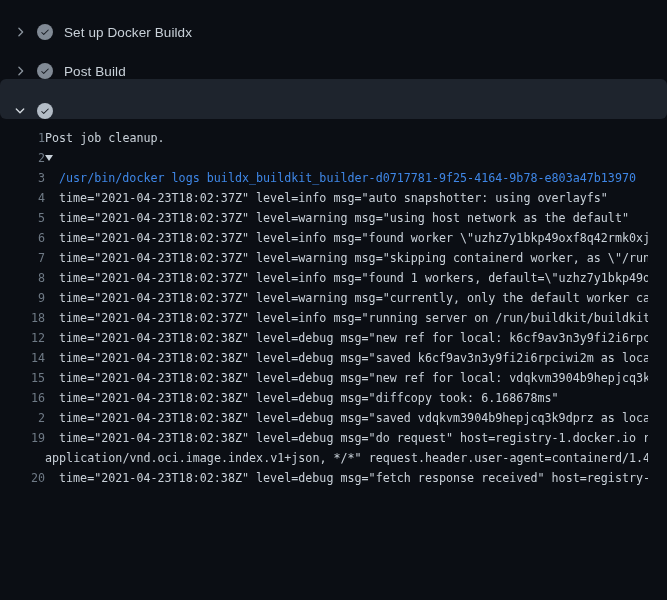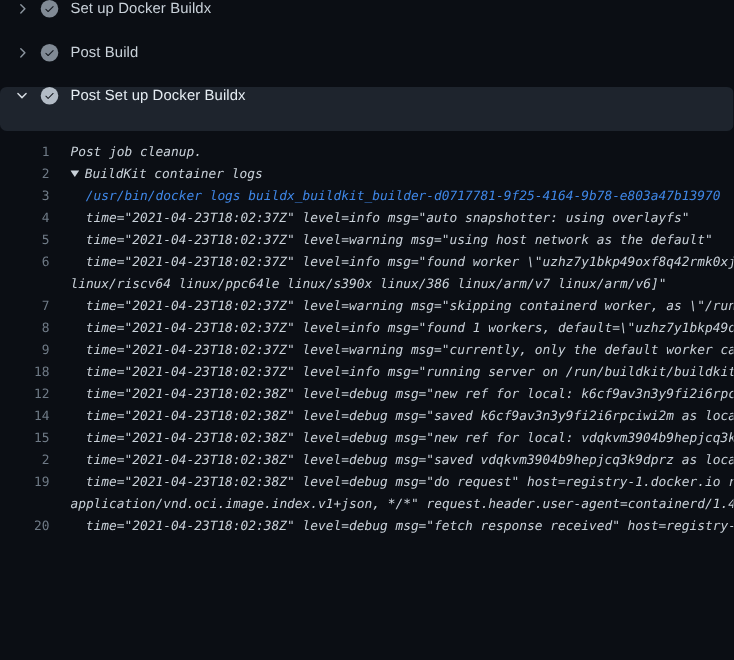--- a/index.html
+++ b/index.html
@@ -23,21 +23,21 @@
     font-family:"Liberation Sans", sans-serif;
     position:relative;
   }
   .viewport{width:667px;height:600px;overflow:hidden;background:var(--bg);}
 
   
   .steps{padding-top:0;}
   .step-row{
     height:39.5px;
     display:flex;
-    align-items:flex-start;
+    align-items:flex-end;
     padding-left:12px;
     cursor:pointer;
   }
   .step-row.expanded{
     background:var(--header-active-bg);
     border-radius:6px;
   }
   .chev{
     width:16px;height:16px;
     display:flex;align-items:center;justify-content:center;
@@ -72,25 +72,23 @@
   .log-row{display:flex;align-items:flex-start;}
   .ln{
     flex:0 0 45px;
     text-align:right;
     color:var(--linenum);
     line-height:20px;
     user-select:none;
     cursor:pointer;
   }
   .lt{
-    margin-left:19px;
     width:603px;
     color:var(--logtext);
     line-height:20px;
-    font-style:italic;
   }
   .lt .seg{
     white-space:pre;
     overflow:hidden;
     display:block;
   }
   .lt .seg.indented{padding-left:14px;}
   .lt .seg.cmd{color:var(--cmd);}
   .tri{
     display:inline-block;
@@ -142,36 +140,35 @@
     <span class="chev">
       <svg viewBox="0 0 16 16" aria-hidden="true">
             <path class="chev-path" d="M12.78 5.22a.75.75 0 0 1 0 1.06l-4.25 4.25a.75.75 0 0 1-1.06 0L3.22 6.28a.75.75 0 0 1 1.06-1.06L8 8.94l3.72-3.72a.75.75 0 0 1 1.06 0Z"></path>
           </svg>
     </span>
     <span class="status">
       <svg viewBox="0 0 16 16" aria-hidden="true">
             <path d="M13.78 4.22a.75.75 0 0 1 0 1.06l-7.25 7.25a.75.75 0 0 1-1.06 0L2.22 9.28a.75.75 0 0 1 1.06-1.06L6 10.94l6.72-6.72a.75.75 0 0 1 1.06 0Z"></path>
           </svg>
     </span>
-    <span class="step-label">Post Set up Docker Buildx</span>
   </div>
 </div>
 
   <div class="log" id="log">
   <div class="log-row">
     <span class="ln">1</span>
     <span class="lt">
           <span class="seg">Post job cleanup.</span>
         </span>
   </div>
 
   <div class="log-row">
     <span class="ln">2</span>
     <span class="lt">
-          <span class="seg"><span class="tri"></span><span>BuildKit container logs</span></span>
+          <span class="seg"><span class="tri"></span></span>
         </span>
   </div>
 
   <div class="log-row">
     <span class="ln">3</span>
     <span class="lt">
           <span class="seg indented cmd">/usr/bin/docker logs buildx_buildkit_builder-d0717781-9f25-4164-9b78-e803a47b13970</span>
         </span>
   </div>
 
@@ -186,21 +183,20 @@
     <span class="ln">5</span>
     <span class="lt">
           <span class="seg indented">time="2021-04-23T18:02:37Z" level=warning msg="using host network as the default"</span>
         </span>
   </div>
 
   <div class="log-row">
     <span class="ln">6</span>
     <span class="lt">
           <span class="seg indented">time="2021-04-23T18:02:37Z" level=info msg="found worker \"uzhz7y1bkp49oxf8q42rmk0xjl</span>
-          <span class="seg">linux/riscv64 linux/ppc64le linux/s390x linux/386 linux/arm/v7 linux/arm/v6]"</span>
         </span>
   </div>
 
   <div class="log-row">
     <span class="ln">7</span>
     <span class="lt">
           <span class="seg indented">time="2021-04-23T18:02:37Z" level=warning msg="skipping containerd worker, as \"/run</span>
         </span>
   </div>
 
@@ -241,20 +237,26 @@
         </span>
   </div>
 
   <div class="log-row">
     <span class="ln">15</span>
     <span class="lt">
           <span class="seg indented">time="2021-04-23T18:02:38Z" level=debug msg="new ref for local: vdqkvm3904b9hepjcq3k9</span>
         </span>
   </div>
 
+  <div class="log-row">
+    <span class="ln">16</span>
+    <span class="lt">
+          <span class="seg indented">time="2021-04-23T18:02:38Z" level=debug msg="diffcopy took: 6.168678ms"</span>
+        </span>
+  </div>
 
   <div class="log-row">
     <span class="ln">2</span>
     <span class="lt">
           <span class="seg indented">time="2021-04-23T18:02:38Z" level=debug msg="saved vdqkvm3904b9hepjcq3k9dprz as local"</span>
         </span>
   </div>
 
 
   <div class="log-row">

